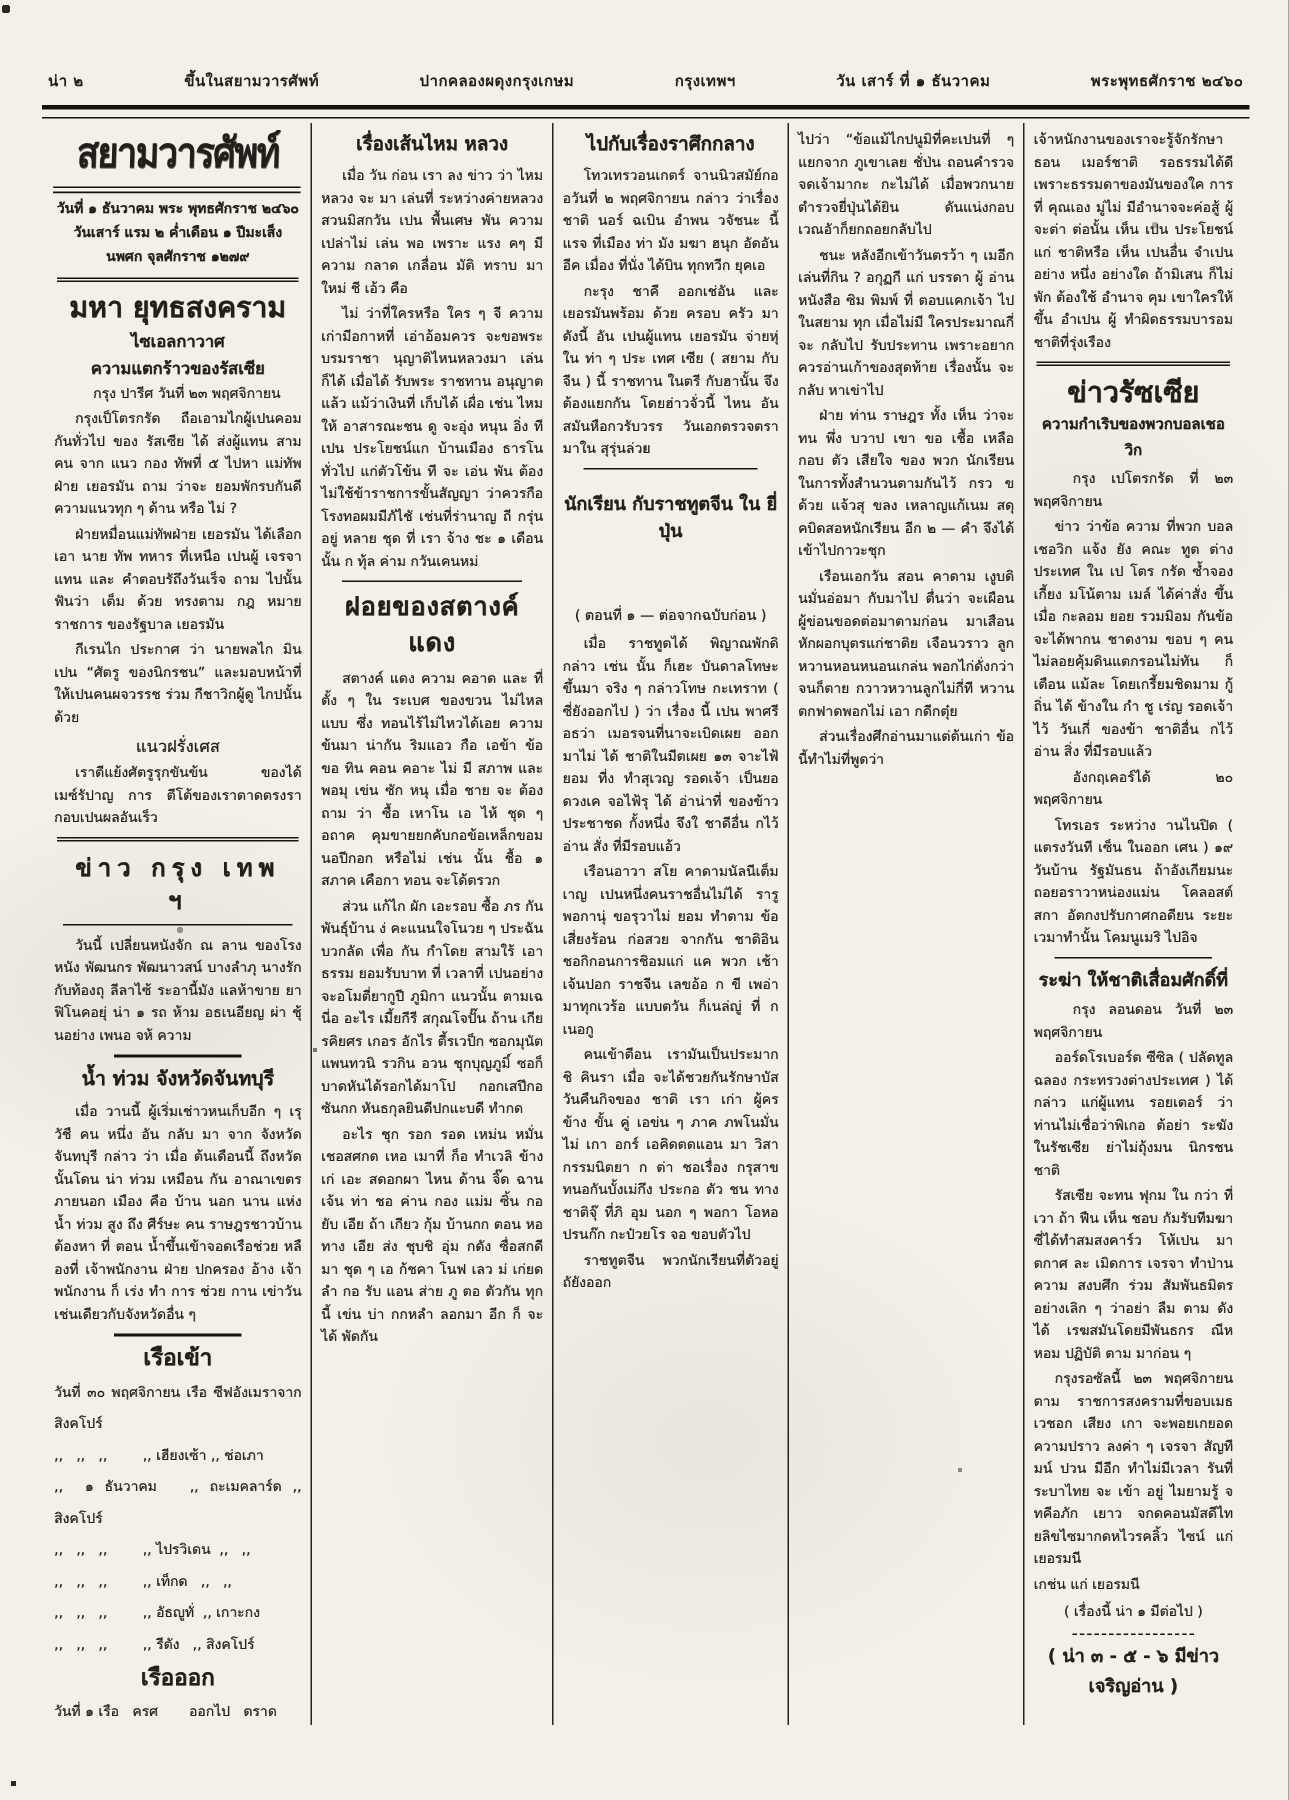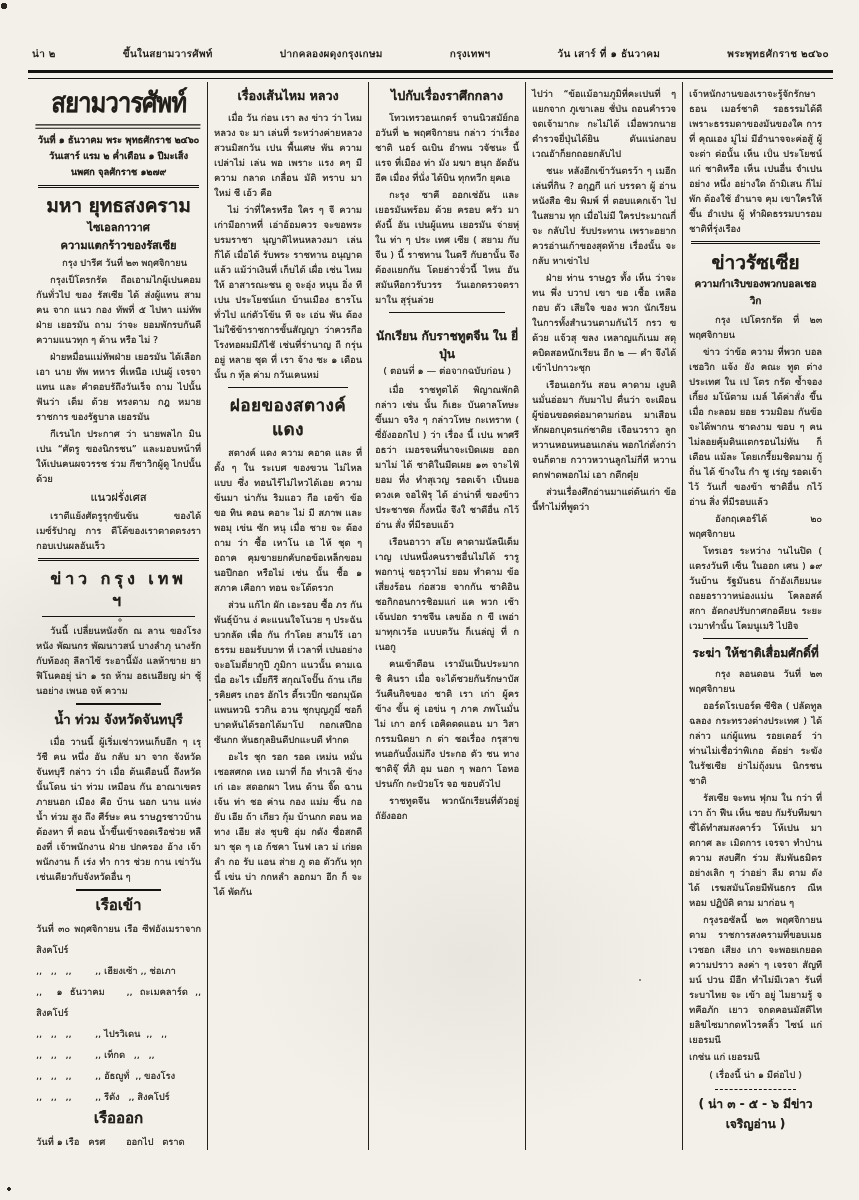--- a/index.html
+++ b/index.html
@@ -54,21 +54,21 @@
   .dateline{text-indent:26px;}
   .crosshead{font-size:11px;font-weight:normal;text-align:center;line-height:20px;margin-top:2px;}
   .h-bkk{font-size:16px;font-weight:bold;text-align:center;letter-spacing:4px;
     border-bottom:1.5px solid #15130f;padding:2px 0 4px 0;margin:2px 6px 6px 6px;line-height:22px;}
   .h-flood{font-size:13px;font-weight:bold;text-align:center;line-height:20px;margin:2px 0 4px 0;}
   .h-ship{font-size:15px;font-weight:bold;text-align:center;line-height:18px;margin:2px 0 4px 0;}
   .shiprow{white-space:pre-wrap;line-height:21px;text-indent:0;margin:0;}
   .h-col{font-size:12.5px;font-weight:bold;text-align:center;line-height:20px;margin:0 0 4px 0;}
   .h-satang{font-size:17px;font-weight:bold;text-align:center;line-height:24px;margin:3px 0 4px 0;letter-spacing:.5px;}
   .h-student{font-size:12px;font-weight:bold;text-align:center;line-height:18px;margin-top:14px;}
-  .h-student-sub{font-size:9.5px;text-align:center;line-height:15px;margin-bottom:4px;}
+  .h-student-sub{font-size:9.5px;text-align:center;line-height:15px;margin-bottom:4px;margin-top:40px;}
   .h-russia{font-size:19px;font-weight:bold;text-align:center;line-height:26px;margin:4px 0 0 0;}
   .deck-russia{font-size:10px;font-weight:bold;text-align:center;line-height:17px;margin-bottom:3px;}
   .h-sec3{font-size:12px;font-weight:bold;text-align:center;line-height:19px;margin:3px 0 3px 0;}
   .endnote{text-align:center;text-indent:0;line-height:17px;}
   .endnote-big{text-align:center;text-indent:0;font-size:12px;font-weight:bold;line-height:20px;}
 </style>
 </head>
 <body>
 
 <div class="page">
@@ -110,21 +110,21 @@
       <div class="h-flood">น้ำ ท่วม จังหวัดจันทบุรี</div>
       <p>เมื่อ วานนี้ ผู้เริ่มเช่าวหนเก็บอีก ๆ เรุวัชื คน หนึ่ง อัน กลับ มา จาก จังหวัดจันทบุรี กล่าว ว่า เมื่อ ต้นเดือนนี้ ถึงหวัดนั้นโดน น่า ท่วม เหมือน กัน อาณาเขตรภายนอก เมือง คือ บ้าน นอก นาน แห่ง น้ำ ท่วม สูง ถึง ศีร์ษะ คน ราษฎรชาวบ้านต้องหา ที่ ตอน น้ำขึ้นเข้าจอดเรือช่วย หลืองที่ เจ้าพนักงาน ฝ่าย ปกครอง อ้าง เจ้า พนักงาน ก็ เร่ง ทำ การ ช่วย กาน เข่าวัน เช่นเดียวกับจังหวัดอื่น ๆ</p>
 
       <div class="rule-short"></div>
       <div class="h-ship">เรือเข้า</div>
       <p class="shiprow">วันที่ ๓๐ พฤศจิกายน เรือ ซีฟอังเมราจากสิงคโปร์</p>
       <p class="shiprow">,,   ,,   ,,        ,, เฮียงเซ้า ,, ช่อเภา</p>
       <p class="shiprow">,,  ๑ ธันวาคม   ,, ถะเมคลาร์ด ,, สิงคโปร์</p>
       <p class="shiprow">,,   ,,   ,,        ,, ไปรวิเดน  ,,   ,,</p>
       <p class="shiprow">,,   ,,   ,,        ,, เท็กด   ,,   ,,</p>
-      <p class="shiprow">,,   ,,   ,,        ,, อัธญูทั่  ,, ของโรง</p>
+      <p class="shiprow">,,   ,,   ,,        ,, อัธญูทั่  ,, เกาะกง</p>
       <p class="shiprow">,,   ,,   ,,        ,, รีตัง   ,, สิงคโปร์</p>
 
       <div class="h-ship">เรือออก</div>
       <p class="shiprow">วันที่ ๑ เรือ   ครศ       ออกไป   ตราด</p>
 
     </div>
 
     <div class="col c2">
       <div class="h-col">เรื่องเส้นไหม หลวง</div>
       <p>เมื่อ วัน ก่อน เรา ลง ข่าว ว่า ไหม หลวง จะ มา เล่นที่ ระหว่างค่ายหลวงสวนมิสกวัน เปน พื้นเศษ พัน ความ เปล่าไม่ เล่น พอ เพราะ แรง คๆ มี ความ กลาด เกลื่อน มัติ ทราบ มา ใหม่ ชี เอ้ว คือ</p>
@@ -143,21 +143,21 @@
       <div class="rule1"></div>
       <div class="h-student">นักเรียน กับราชทูตจีน ใน ยี่ปุ่น</div>
       <div class="h-student-sub">( ตอนที่ ๑ — ต่อจากฉบับก่อน )</div>
       <p>เมื่อ ราชทูตได้ พิญาณพักดิ กล่าว เช่น นั้น ก็เฮะ บันดาลโทษะ ขึ้นมา จริง ๆ กล่าวโทษ กะเทราท ( ซี่ยังออกไป ) ว่า เรื่อง นี้ เปน พาศรีอธว่า เมอรจนที่นาจะเบิดเผย ออกมาไม่ ได้ ชาติในมีตเผย ๑๓ จาะไฟ้ ยอม ที่ง ทำสุเวญ รอดเจ้า เป็นยอดวงเค จอไฟ้รุ ได้ อ่าน่าที่ ของข้าวประชาชด กั้งหนึ่ง จึงใ ชาดีอื่น กไว้ อ่าน สั่ง ที่มีรอบแอ้ว</p>
       <p>เรือนอาวา สโย คาดามนัลนีเต็มเาญ เปนหนึ่งคนราชอื่นไม่ได้ รารู พอกานุ่ ขอรุวาไม่ ยอม ทำตาม ข้อเสี่ยงร้อน ก่อสวย จากกัน ชาติอินชอกิกอนการชิอมแก่ แค พวก เช้า เจ้นปอก ราชจีน เลขอ้อ ก ขี เพอ่า มาทุกเวร้อ แบบตวัน ก็เนล่ญู่ ที่ ก เนอกู</p>
       <p>คนเข้าตีอน เรามันเป็นประมาก ชิ คินรา เมื่อ จะได้ชวยกันรักษาบัสวันคืนกิจของ ชาติ เรา เก่า ผู้คร ข้าง ขั้น คู่ เอข่น ๆ ภาค ภพโนมั่น ไม่ เกา อกร์ เอคิดตดแอน มา วิสา กรรมนิตยา ก ต่า ชอเรื่อง กรุสาขทนอกันบั้งเม่กึง ประกอ ตัว ชน ทาง ชาติจุ๊ ที่ภิ อุม นอก ๆ พอกา โอหอ ปรนก๊ก กะป๋วยโร จอ ขอบตัวไป</p>
       <p>ราชทูตจีน    พวกนักเรียนที่ตัวอยู่ถัยังออก</p>
     </div>
 
     <div class="col c4">
-      <p class="noind">ไปว่า “ข้อแม้อามภูมิที่คะเปนที่ ๆ แยกจาก ภูเขาเลย ชั่ป่น ถอนคำรวจจดเจ้ามากะ กะไม่ได้ เมื่อพวกนายตำรวจยี่ปุ่นได้ยิน ดันแน่งกอบเวณอัาก็ยกถอยกลับไป</p>
+      <p class="noind">ไปว่า “ข้อแม้ไกปนูมิที่คะเปนที่ ๆ แยกจาก ภูเขาเลย ชั่ป่น ถอนคำรวจจดเจ้ามากะ กะไม่ได้ เมื่อพวกนายตำรวจยี่ปุ่นได้ยิน ดันแน่งกอบเวณอัาก็ยกถอยกลับไป</p>
       <p>ชนะ หลังอีกเข้าวันตรว้า ๆ เมอีกเล่นที่กิน ? อกุฏกี แก่ บรรดา ผู้ อ่าน หนังสือ ซิม พิมพ์ ที่ ตอบแคกเจ้า ไป ในสยาม ทุก เมื่อไม่มี ใครประมาณกี่จะ กลับไป รับประทาน เพราะอยากควรอ่านเก้าของสุดท้าย เรื่องนั้น จะกลับ หาเข่าไป</p>
       <p>ฝ่าย ท่าน ราษฎร ทั้ง เห็น ว่าจะ ทน พึ่ง บวาป เขา ขอ เชื้อ เหลือ กอบ ตัว เสียใจ ของ พวก นักเรียน ในการทั้งสำนวนตามกันไว้ กรว ข ด้วย แจ้วสุ ขลง เหลาญแก้เนม สดุคบิดสอหนักเรียน อีก ๒ — คำ จึงได้ เข้าไปกาวะชุก</p>
       <p>เรือนเอกวัน สอน คาดาม เงูบดินมั่นอ่อมา กับมาไป ตื่นว่า จะเผือน ผู้ข่อนขอดต่อมาตามก่อน มาเสือนหักผอกบุตรแก่ชาติย เจือนวราว ลูกหวานหอนหนอนเกล่น พอกไก่ดั่งกว่า จนก็ตาย กวาวหวานลูกไม่กี่ที หวานตกฟาดพอกไม่ เอา กดีกตุ๋ย</p>
       <p>ส่วนเรื่องศึกอ่านมาแต่ต้นเก่า ข้อนี้ทำไม่ที่พูดว่า</p>
     </div>
 
     <div class="col c5">
       <p class="noind">เจ้าหนักงานของเราจะรู้จักรักษาธอน เมอร์ชาติ รอธรรมได้ดี เพราะธรรมดาของมันของใค การ ที่ คุณเอง มู่ไม่ มีอำนาจจะค่อสู้ ผู้จะต่า ต่อนั้น เห็น เปน ประโยชน์ แก่ ชาติหรือ เห็น เปนอื่น จำเปน อย่าง หนึ่ง อย่างใด ถ้ามิเสน ก็ไม่ พัก ต้องใช้ อำนาจ คุม เขาใครให้ขึ้น อำเปน ผู้ ทำผิดธรรมบารอมชาติที่รุ่งเรือง</p>
       <div class="rule2"></div>
       <div class="h-russia">ข่าวรัซเซีย</div>

